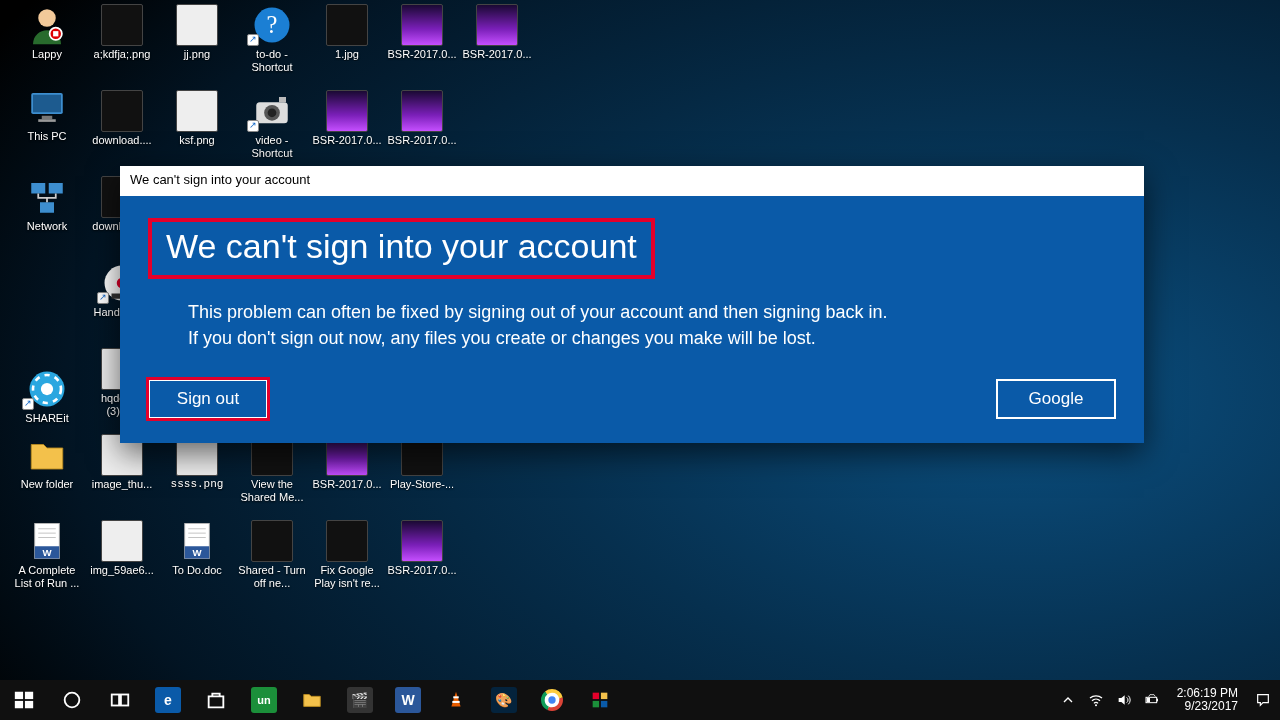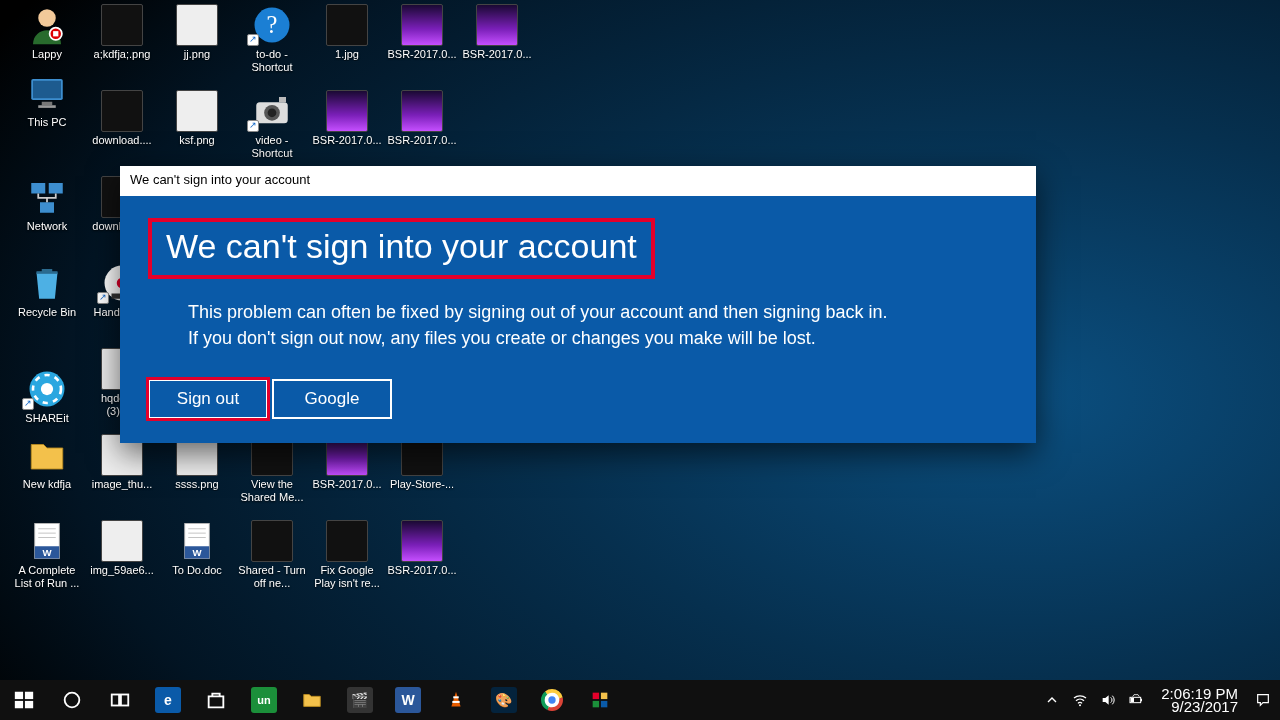--- a/index.html
+++ b/index.html
@@ -14,36 +14,36 @@
   .icon { position:absolute; width:74px; text-align:center; cursor:pointer; }
   .icon .glyph { width:42px; height:42px; margin:0 auto 2px auto; display:flex; align-items:center; justify-content:center; }
   .icon .glyph svg { width:42px; height:42px; }
   .icon .thumb { width:42px; height:42px; margin:0 auto 2px auto; background:#111; border:1px solid #444; border-radius:2px; position:relative; overflow:hidden; }
   .icon .thumb.light { background:#eee; }
   .icon .thumb.purple { background: linear-gradient(180deg,#1a0933 0%, #7a1fb8 60%, #c54fff 100%); }
   .icon .label { font-size:11px; line-height:13px; color:#fff; text-shadow:0 1px 2px #000; word-break:break-word; max-height:26px; overflow:hidden; }
   .shortcut-arrow { position:absolute; left:12px; bottom:0; width:12px; height:12px; background:#fff; border:1px solid #888; border-radius:2px; }
   .shortcut-arrow::after{ content:"↗"; font-size:9px; color:#1468c7; position:absolute; left:1px; top:-1px; }
   
-  .dialog { position:absolute; left:120px; top:166px; width:916px; background:#0a5aa8; box-shadow:0 10px 30px rgba(0,0,0,.6); }
+  .dialog { position:absolute; left:120px; top:166px; width:1024px; background:#0a5aa8; box-shadow:0 10px 30px rgba(0,0,0,.6); }
   .titlebar { height:30px; background:#fff; color:#000; font-size:13px; padding:6px 10px; }
   .dialog-body { padding:22px 28px 24px 28px; color:#fff; }
   .headline-wrap { border:4px solid #e4002b; display:inline-block; padding:6px 14px 10px 14px; margin-bottom:12px; }
   .headline { font-size:34px; font-weight:400; line-height:1.1; }
   .body-text { font-size:18px; line-height:26px; margin-top:8px;margin-left:40px; }
-  .dialog-buttons { display:flex; justify-content:flex-start; gap:4px; margin-top:28px; }
+  .dialog-buttons { display:flex; justify-content:space-between; gap:19px; margin-top:28px; }
   .win-btn { min-width:120px; height:40px; border:2px solid #fff; background:transparent; color:#fff; font-size:17px; cursor:pointer; }
   .win-btn.primary { outline:3px solid #e4002b; outline-offset:-1px; }
   
   .taskbar { position:absolute; left:0; right:0; bottom:0; height:40px; background:#101010; display:flex; align-items:center; }
   .tb-left { display:flex; align-items:center; height:100%; }
   .tb-btn { width:48px; height:40px; display:flex; align-items:center; justify-content:center; cursor:pointer; }
   .tb-btn svg { width:22px; height:22px; }
   .tb-spacer { flex:1; }
-  .tray { display:flex; align-items:center; gap:10px; padding-right:8px; height:100%; color:#fff; font-size:15px; }
+  .tray { display:flex; align-items:center; gap:10px; padding-right:8px; height:100%; color:#fff; font-size:12px; }
   .tray .clock { text-align:right; line-height:13px; padding:0 6px; cursor:pointer; }
   .tray-icon { width:18px; height:18px; display:flex; align-items:center; justify-content:center; cursor:pointer; }
   .tray-icon svg { width:16px; height:16px; }
   
   .chip { width:26px; height:26px; border-radius:3px; display:flex; align-items:center; justify-content:center; font-size:14px; font-weight:bold; }
 </style>
 </head>
 <body>
 
 <div class="desktop" id="desktop">
@@ -83,21 +83,21 @@
       <div class="label">1.jpg</div>
     </div>
     <div class="icon" style="left: 385px; top: 4px;">
       <div class="thumb purple"></div>
       <div class="label">BSR-2017.0...</div>
     </div>
     <div class="icon" style="left: 460px; top: 4px;">
       <div class="thumb purple"></div>
       <div class="label">BSR-2017.0...</div>
     </div>
-    <div class="icon" style="left: 10px; top: 72px;">
+    <div class="icon" style="left: 10px; top: 86px;">
       <div class="glyph">
         <svg viewBox="0 0 48 48">
           <rect x="6" y="8" width="36" height="24" rx="2" fill="#3d8ecf"></rect>
           <rect x="8" y="10" width="32" height="20" fill="#1d5b8f"></rect>
           <rect x="18" y="34" width="12" height="4" fill="#777"></rect>
           <rect x="14" y="38" width="20" height="3" fill="#999"></rect>
         </svg>
       </div>
       <div class="label">This PC</div>
     </div>
@@ -139,30 +139,20 @@
           <rect x="16" y="30" width="16" height="12" fill="#3d8ecf"></rect>
           <path d="M14 20v5h20v-5M24 25v5" stroke="#ccc" stroke-width="2" fill="none"></path>
         </svg>
       </div>
       <div class="label">Network</div>
     </div>
     <div class="icon" style="left: 85px; top: 176px;">
       <div class="thumb"></div>
       <div class="label">download....</div>
     </div>
-    <div class="icon" style="left: 10px; top: 262px;">
-      <div class="glyph">
-        <svg viewBox="0 0 48 48">
-          <path d="M12 12h24l-3 30H15z" fill="#4db0e4"></path>
-          <path d="M12 12h24" stroke="#2b6b8f" stroke-width="3"></path>
-          <path d="M18 8h12v4H18z" fill="#2b6b8f"></path>
-        </svg>
-      </div>
-      <div class="label">Recycle Bin</div>
-    </div>
     <div class="icon" style="left: 85px; top: 262px;">
       <div style="position:relative">
         <div class="glyph">
           <svg viewBox="0 0 48 48">
             <circle cx="24" cy="24" r="20" fill="#fff"></circle>
             <path d="M24 6a18 18 0 010 36" fill="#f08a24"></path>
             <circle cx="24" cy="24" r="6" fill="#e4002b"></circle>
             <rect x="12" y="36" width="24" height="6" fill="#333"></rect>
           </svg>
         </div>
@@ -186,27 +176,27 @@
     <div class="icon" style="left: 85px; top: 348px;">
       <div class="thumb light"></div>
       <div class="label">hqdefaul (3).jpg</div>
     </div>
     <div class="icon" style="left: 10px; top: 434px;">
       <div class="glyph">
         <svg viewBox="0 0 48 48">
           <path d="M6 12h14l4 4h18v24H6z" fill="#f3c14b" stroke="#b88a1f"></path>
         </svg>
       </div>
-      <div class="label">New kdfja</div>
+      <div class="label">New folder</div>
     </div>
     <div class="icon" style="left: 85px; top: 434px;">
       <div class="thumb light"></div>
       <div class="label">image_thu...</div>
     </div>
-    <div class="icon" style="left: 160px; top: 434px;">
+    <div class="icon" style="left: 160px; top: 434px; font-family: Liberation Mono, monospace;">
       <div class="thumb light"></div>
       <div class="label">ssss.png</div>
     </div>
     <div class="icon" style="left: 235px; top: 434px;">
       <div class="thumb"></div>
       <div class="label">View the Shared Me...</div>
     </div>
     <div class="icon" style="left: 310px; top: 434px;">
       <div class="thumb purple"></div>
       <div class="label">BSR-2017.0...</div>

